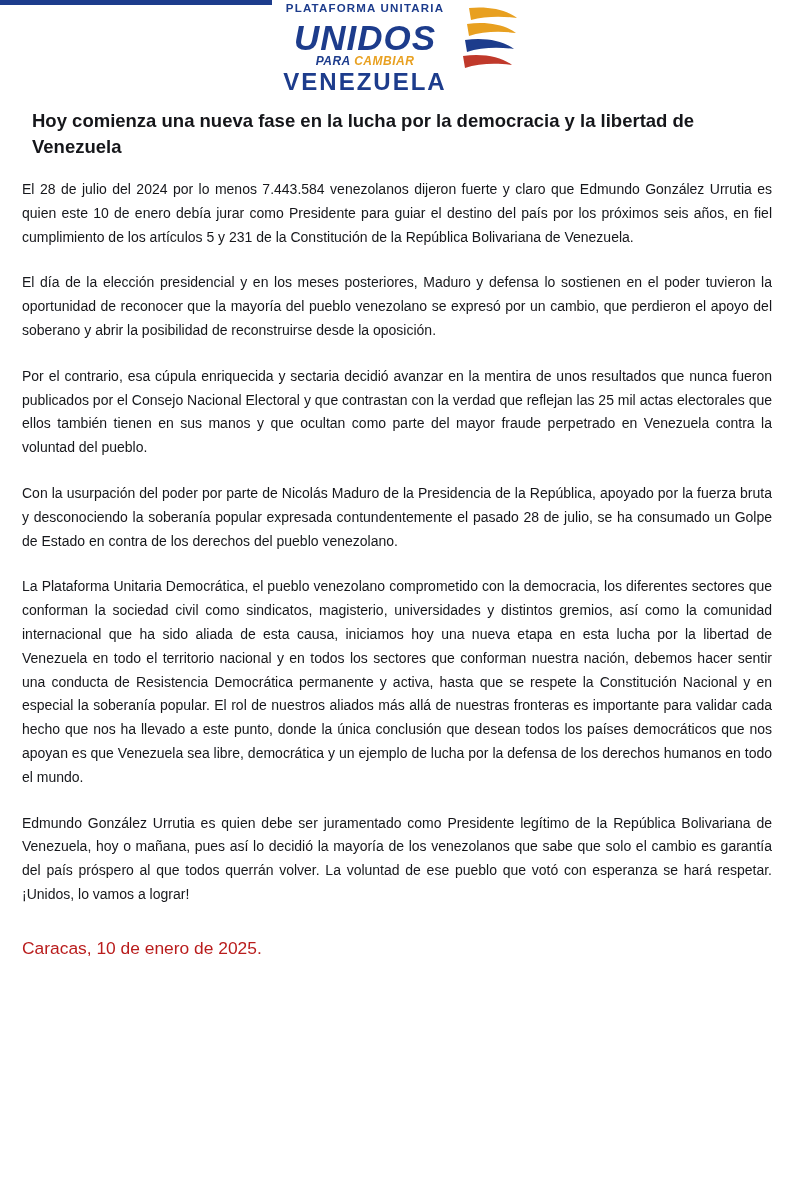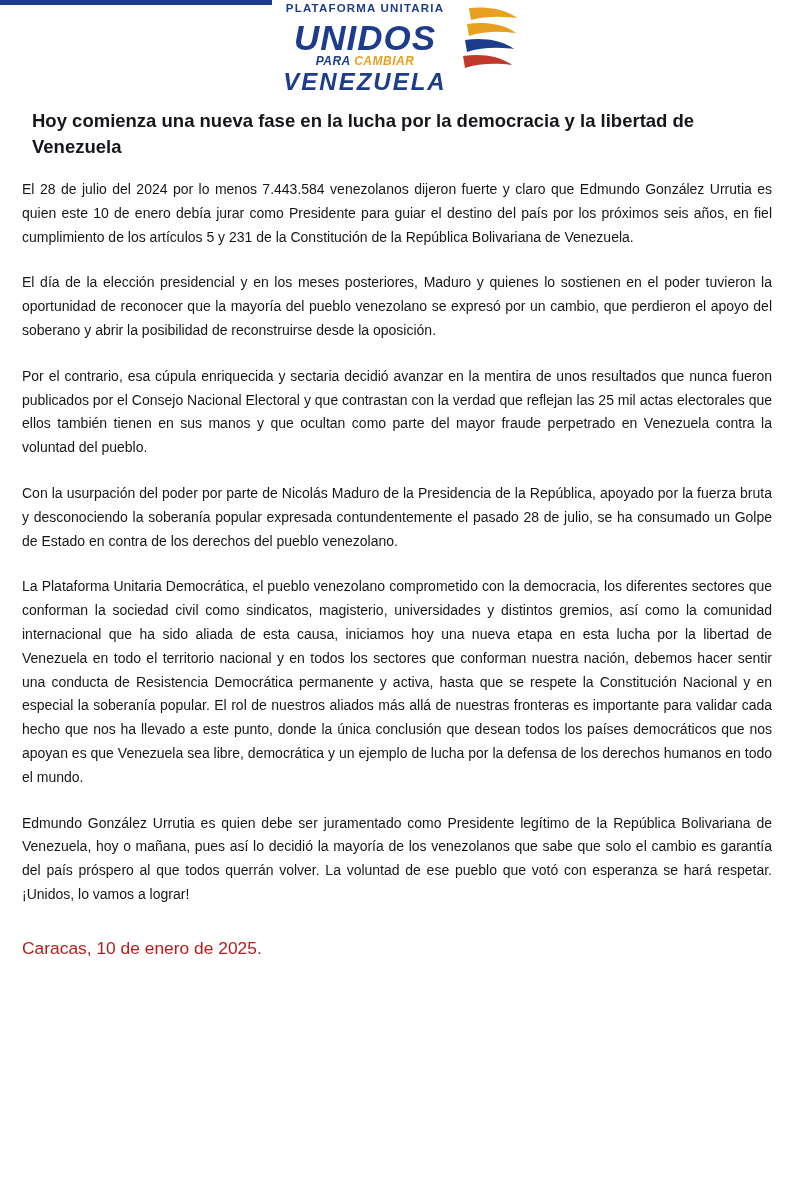--- a/index.html
+++ b/index.html
@@ -73,21 +73,20 @@
     font-size: 12px;
     font-weight: bold;
     font-style: italic;
     letter-spacing: 0.5px;
     line-height: 13px;
   }
   .logo-paracambiar .cambiar { color: #e8a020; }
   .logo-venezuela {
     font-size: 24px;
     font-weight: bold;
-    font-style: italic;
     letter-spacing: 2px;
     line-height: 26px;
     margin-top: 1px;
   }
   .logo-flag {
     position: absolute;
     right: 8px;
     top: 2px;
     width: 56px;
     height: 74px;
@@ -148,21 +147,21 @@
           <path d="M0 52 C20 49, 39 53, 49 61 C35 59, 16 59, 2 64 Z" fill="#c0392b"></path>
         </g>
       </svg>
     </div>
   </div>
 
   <h1 class="doc-title">Hoy comienza una nueva fase en la lucha por la democracia y la libertad de Venezuela</h1>
 
   <div class="body-copy">
     <p>El 28 de julio del 2024 por lo menos 7.443.584 venezolanos dijeron fuerte y claro que Edmundo González Urrutia es quien este 10 de enero debía jurar como Presidente para guiar el destino del país por los próximos seis años, en fiel cumplimiento de los artículos 5 y 231 de la Constitución de la República Bolivariana de Venezuela.</p>
-    <p>El día de la elección presidencial y en los meses posteriores, Maduro y quienes lo sostienen en el poder tuvieron la oportunidad de reconocer que la mayoría del pueblo venezolano se expresó por un cambio, que perdieron el apoyo del soberano y abrir la posibilidad de reconstruirse desde la oposición.</p>
+    <p>El día de la elección presidencial y en los meses posteriores, Maduro y defensa lo sostienen en el poder tuvieron la oportunidad de reconocer que la mayoría del pueblo venezolano se expresó por un cambio, que perdieron el apoyo del soberano y abrir la posibilidad de reconstruirse desde la oposición.</p>
     <p>Por el contrario, esa cúpula enriquecida y sectaria decidió avanzar en la mentira de unos resultados que nunca fueron publicados por el Consejo Nacional Electoral y que contrastan con la verdad que reflejan las 25 mil actas electorales que ellos también tienen en sus manos y que ocultan como parte del mayor fraude perpetrado en Venezuela contra la voluntad del pueblo.</p>
     <p>Con la usurpación del poder por parte de Nicolás Maduro de la Presidencia de la República, apoyado por la fuerza bruta y desconociendo la soberanía popular expresada contundentemente el pasado 28 de julio, se ha consumado un Golpe de Estado en contra de los derechos del pueblo venezolano.</p>
     <p>La Plataforma Unitaria Democrática, el pueblo venezolano comprometido con la democracia, los diferentes sectores que conforman la sociedad civil como sindicatos, magisterio, universidades y distintos gremios, así como la comunidad internacional que ha sido aliada de esta causa, iniciamos hoy una nueva etapa en esta lucha por la libertad de Venezuela en todo el territorio nacional y en todos los sectores que conforman nuestra nación, debemos hacer sentir una conducta de Resistencia Democrática permanente y activa, hasta que se respete la Constitución Nacional y en especial la soberanía popular. El rol de nuestros aliados más allá de nuestras fronteras es importante para validar cada hecho que nos ha llevado a este punto, donde la única conclusión que desean todos los países democráticos que nos apoyan es que Venezuela sea libre, democrática y un ejemplo de lucha por la defensa de los derechos humanos en todo el mundo.</p>
     <p>Edmundo González Urrutia es quien debe ser juramentado como Presidente legítimo de la República Bolivariana de Venezuela, hoy o mañana, pues así lo decidió la mayoría de los venezolanos que sabe que solo el cambio es garantía del país próspero al que todos querrán volver. La voluntad de ese pueblo que votó con esperanza se hará respetar. ¡Unidos, lo vamos a lograr!</p>
   </div>
 
   <div class="sign-off">Caracas, 10 de enero de 2025.</div>
 
 </div>
 

